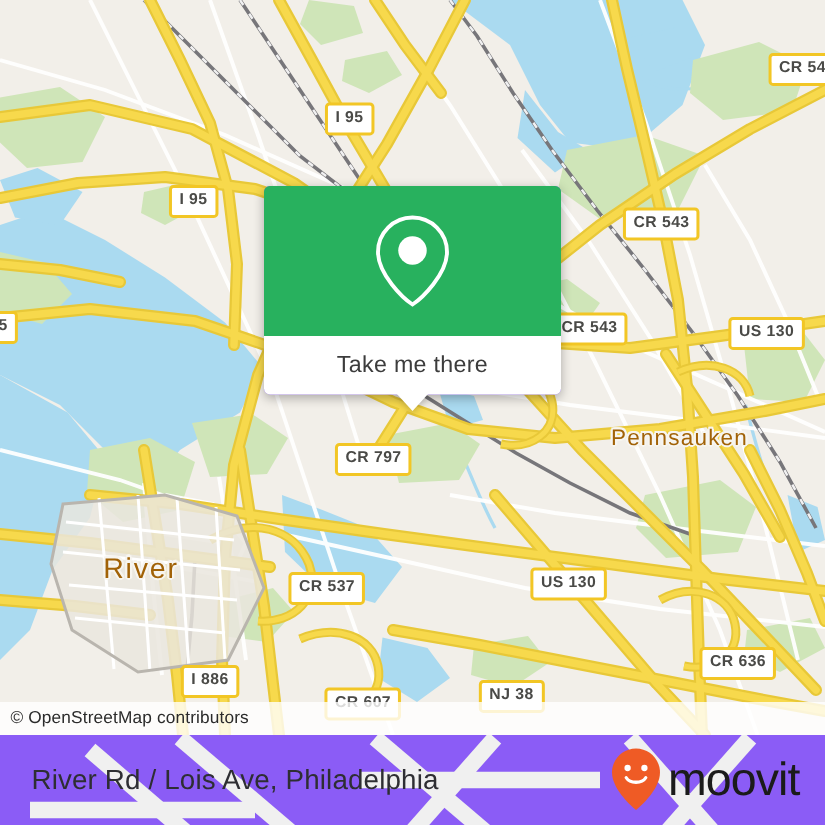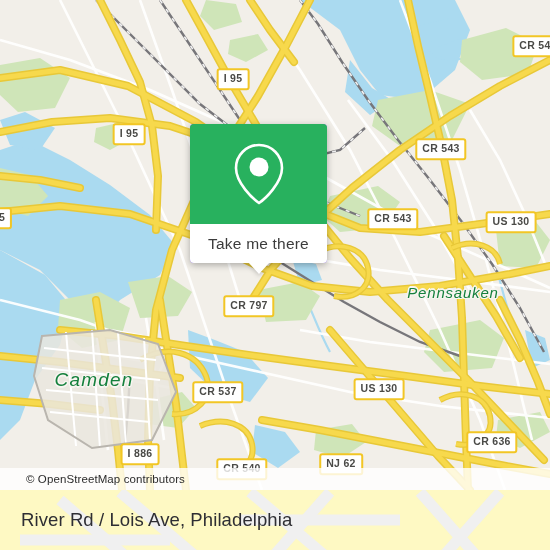--- a/index.html
+++ b/index.html
@@ -12,21 +12,21 @@
 
   
   #map-area{position:absolute;left:0;top:0;width:550px;height:490px;overflow:hidden;background:#f2efe9;}
   #map-svg{position:absolute;left:0;top:0;}
 
   
   #attribution{
     position:absolute;left:0;bottom:0;width:550px;height:22px;
     background:rgba(255,255,255,0.80);
     display:flex;align-items:center;
-    font-size:11.5px;color:#2b2b2b;padding-left:26px;box-sizing:border-box;
+    font-size:11.5px;color:#2b2b2b;padding-left:7px;box-sizing:border-box;
     letter-spacing:0.1px;
   }
 
   
   .shield{
     position:absolute;
     background:#ffffff;
     border:2px solid #f2c625;
     border-radius:3px;
     color:#4a4a47;
@@ -37,36 +37,35 @@
     white-space:nowrap;
     box-sizing:border-box;
     letter-spacing:0.3px;
     transform:translate(-50%,-50%);
   }
 
   
   .place{
     position:absolute;
     transform:translate(-50%,-50%);
-    color:#15803d;
+    color:#a16207;
     white-space:nowrap;
     font-size:15px;
     letter-spacing:0.8px;
     text-shadow:
       -1.5px 0 #f7f5f0, 1.5px 0 #f7f5f0, 0 -1.5px #f7f5f0, 0 1.5px #f7f5f0,
       -1px -1px #f7f5f0, 1px -1px #f7f5f0, -1px 1px #f7f5f0, 1px 1px #f7f5f0;
-    font-style: italic;
   }
   .place.big{font-size:19px;letter-spacing:1.2px;}
 
   
   #popup{
     position:absolute;
-    left:190px;top:124px;
-    width:137px;
+    left:176px;top:124px;
+    width:198px;
     border-radius:4px;
     box-shadow:0 2px 7px rgba(0,0,0,0.30);
     background:#8b5cf6;
     overflow:visible;
   }
   #popup-body{
     height:100px;
     border-radius:4px 4px 0 0;
     display:flex;align-items:center;justify-content:center;
   }
@@ -85,21 +84,21 @@
     border-left:11px solid transparent;
     border-right:11px solid transparent;
     border-top:12px solid #ffffff;
     z-index:1;
     filter:drop-shadow(0 2px 2px rgba(0,0,0,0.18));
   }
 
   
   #footer{
     position:absolute;left:0;top:490px;width:550px;height:60px;
-    background:#fef9c3;overflow:hidden;
+    background:#8b5cf6;overflow:hidden;
   }
   #footer-watermark{position:absolute;left:0;top:-490px;opacity:1;}
   #footer-title{
     position:absolute;left:21px;top:0;height:60px;
     display:flex;align-items:center;
     font-size:18.5px;color:#2e2e33;letter-spacing:0.1px;
     z-index:2;
   }
   #brand{
     position:absolute;right:17px;top:0;height:60px;
@@ -264,36 +263,36 @@
         <path d="M66,332 L76,446"></path>
           <path d="M92,330 L100,448"></path>
         <path d="M118,332 L126,446"></path>
           <path d="M144,338 L150,440"></path>
       </g>
       <g stroke="#b9b5ae" stroke-width="2" fill="none">
         <path d="M42,336 L110,330 L158,344 L176,392 L152,440 L92,448 L48,420 L34,376 Z"></path>
       </g>
     </svg>
 
-    <div class="place big" style="left:94px;top:380px;">Camden</div>
+    <div class="place big" style="left:94px;top:380px;">River</div>
     <div class="place" style="left:453px;top:292px;">Pennsauken</div>
 
     <div class="shield" style="left:233px;top:79px;">I 95</div>
     <div class="shield" style="left:129px;top:134px;">I 95</div>
     <div class="shield" style="left:535px;top:46px;">CR 54</div>
     <div class="shield" style="left:441px;top:149px;">CR 543</div>
     <div class="shield" style="left:393px;top:219px;">CR 543</div>
     <div class="shield" style="left:511px;top:222px;">US 130</div>
     <div class="shield" style="left:249px;top:306px;">CR 797</div>
     <div class="shield" style="left:218px;top:380px;margin-top:12px;">CR 537</div>
     <div class="shield" style="left:379px;top:389px;">US 130</div>
     <div class="shield" style="left:492px;top:422px;margin-top:20px;">CR 636</div>
     <div class="shield" style="left:140px;top:454px;">I 886</div>
-    <div class="shield" style="left:242px;top:469px;">CR 540</div>
-    <div class="shield" style="left:341px;top:464px;">NJ 62</div>
+    <div class="shield" style="left:242px;top:469px;">CR 607</div>
+    <div class="shield" style="left:341px;top:464px;">NJ 38</div>
     <div class="shield" style="left:2px;top:218px;">5</div>
 
     <div id="popup">
       <div id="popup-body" style="background:#28b15e;">
         <svg width="56" height="66" viewBox="0 0 56 66">
           <path d="M28 4 C15.3 4 5 14.3 5 27 C5 42 22 58 28 62 C34 58 51 42 51 27 C51 14.3 40.7 4 28 4 Z" fill="none" stroke="#ffffff" stroke-width="2.6"></path>
           <circle cx="28" cy="26" r="9.5" fill="#ffffff"></circle>
         </svg>
       </div>
       <div id="popup-footer">
@@ -316,15 +315,24 @@
         <path d="M330,492 L270,560"></path>
         <path d="M420,492 L480,560"></path>
         <path d="M500,492 L440,560"></path>
         <path d="M20,540 L170,540"></path>
         <path d="M240,520 L400,520"></path>
       </g>
     </svg>
     <div id="footer-title">
       <span>River Rd / Lois Ave, Philadelphia</span>
     </div>
+    <div id="brand">
+      <svg width="34" height="44" viewBox="0 0 34 44">
+        <path d="M17 1 C8.2 1 1 8.2 1 17 C1 27 12 38 17 42 C22 38 33 27 33 17 C33 8.2 25.8 1 17 1 Z" fill="#ef5b25"></path>
+        <circle cx="11.4" cy="14" r="2.1" fill="#ffffff"></circle>
+        <circle cx="22.6" cy="14" r="2.1" fill="#ffffff"></circle>
+        <path d="M10.5 20.5 C13 24.5 21 24.5 23.5 20.5" fill="none" stroke="#ffffff" stroke-width="2.2" stroke-linecap="round"></path>
+      </svg>
+      <span id="brand-word">moovit</span>
+    </div>
   </div>
 
 </div>
 
 </body></html>

